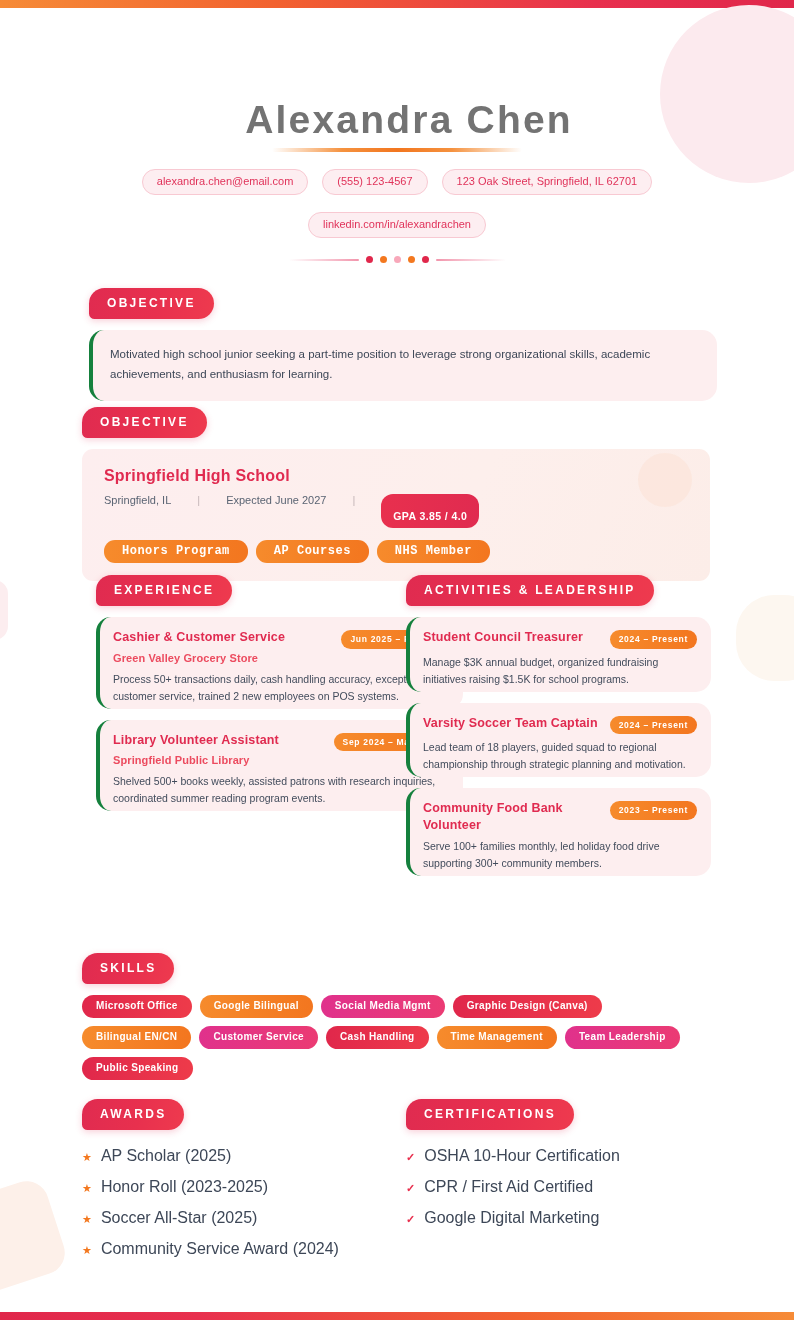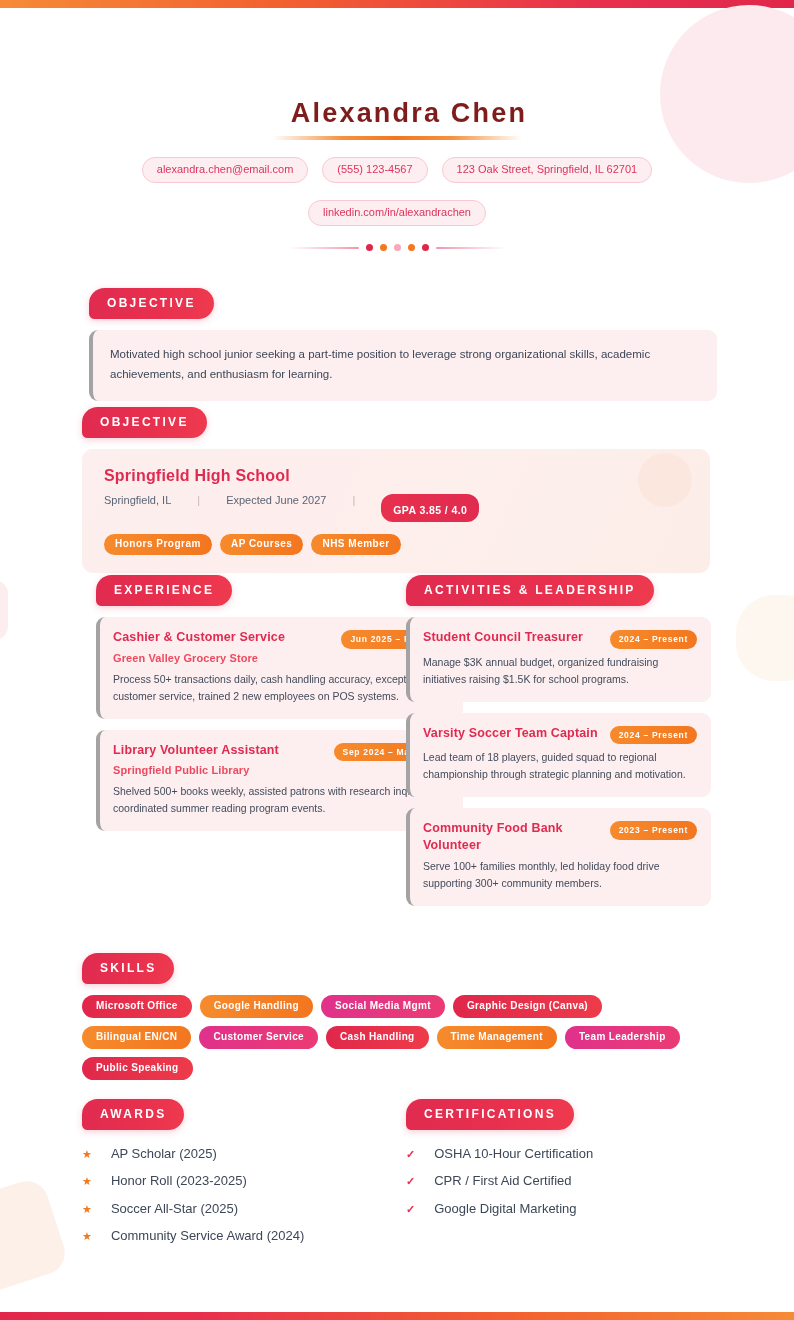--- a/index.html
+++ b/index.html
@@ -51,21 +51,21 @@
   }
   .blob-edu {
     position: absolute; right: 18px; top: 4px;
     width: 54px; height: 54px; border-radius: 50%;
     background: rgba(252, 226, 213, 0.55);
   }
 
   
   .header { position: absolute; left: 0; top: 100px; width: 794px; text-align: center; }
   .name {
-    font-size: 27px; font-weight: bold; color: #7f1d1d;
+    font-size: 39px; font-weight: bold; color: #737373;
     letter-spacing: 2.2px; line-height: 1; margin-left: 24px;
   }
   .name-rule {
     width: 250px; height: 4px; margin: 9px auto 0; border-radius: 2px;
     background: linear-gradient(90deg, rgba(246,139,55,0) 0%, #F5923F 28%, #F2761F 50%, #F5923F 72%, rgba(246,139,55,0) 100%);
   }
   .contact-row {
     display: flex; justify-content: center; align-items: center;
     gap: 14px; margin-top: 17px; flex-wrap: wrap;
   }
@@ -93,22 +93,22 @@
     color: #ffffff;
     font-size: 12px; font-weight: bold; letter-spacing: 2.3px;
     padding: 9px 18px 10px; border-radius: 17px 17px 17px 6px;
     box-shadow: 0 2px 7px rgba(224,43,80,0.22);
     line-height: 1; white-space: nowrap;
   }
 
   
   .soft-card {
     background: #FDEEEF;
-    border-left: 4px solid #a3a3a3;
-    border-radius: 9px;
+    border-left: 4px solid #15803d;
+    border-radius: 15px;
     position: relative;
   }
 
   
   .objective-wrap { position: absolute; left: 89px; top: 288px; width: 628px; }
   .objective-box {
     margin-top: 11px; padding: 15px 18px 16px 17px; width: 628px;
   }
   .objective-text { font-size: 11.5px; color: #3D4757; line-height: 1.72; }
 
@@ -119,36 +119,36 @@
     background: linear-gradient(115deg, #FDEEEF 0%, #FDEFEC 60%, #FCEDE8 100%);
     padding: 18px 20px 18px 22px; position: relative; overflow: hidden;
   }
   .edu-school { font-size: 16px; font-weight: bold; color: #E02B50; letter-spacing: 0.2px; }
   .edu-meta { display: flex; align-items: flex-start; gap: 26px; margin-top: 9px; flex-wrap: wrap; }
   .edu-meta-text { font-size: 11px; color: #5A6473; }
   .edu-sep { font-size: 11px; color: #C5B6B8; }
   .gpa-badge {
     background: linear-gradient(95deg, #E8304E 0%, #E02B50 100%);
     color: #fff; font-size: 10.5px; font-weight: bold; letter-spacing: 0.4px;
-    border-radius: 12px; padding: 11px 12px 6px; line-height: 1;
+    border-radius: 12px; padding: 17px 12px 6px; line-height: 1;
   }
   .edu-tags { display: flex; gap: 8px; margin-top: 12px; flex-wrap: wrap; }
   .edu-tag {
     background: linear-gradient(95deg, #F68B2C 0%, #F3761F 100%);
-    color: #fff; font-size: 10px; font-weight: bold; letter-spacing: 0.5px;
-    border-radius: 11px; padding: 5px 11px 6px; line-height: 1;
+    color: #fff; font-size: 12px; font-weight: bold; letter-spacing: 0.5px;
+    border-radius: 11px; padding: 5px 18px 6px; line-height: 1; font-family: Liberation Mono, monospace;
   }
 
   
   .col-left { position: absolute; left: 96px; top: 575px; width: 367px; }
   .col-right { position: absolute; left: 406px; top: 575px; width: 305px; }
 
   .entry-card {
     margin-top: 11px; width: 100%;
-    padding: 12px 14px 14px 13px;
+    padding: 12px 14px 4px 13px;
   }
   .entry-top { display: flex; align-items: flex-start; gap: 8px; }
   .entry-role {
     flex: 1; font-size: 12.5px; font-weight: bold; color: #E02B50;
     line-height: 1.32; letter-spacing: 0.15px;
   }
   .entry-date {
     background: linear-gradient(95deg, #F68B2C 0%, #F3761F 100%);
     color: #fff; font-size: 8.5px; font-weight: bold; letter-spacing: 0.7px;
     border-radius: 10px; padding: 5px 9px 5px; line-height: 1;
@@ -174,21 +174,21 @@
   .sk-orange  { background: linear-gradient(95deg, #F68B2C 0%, #F3761F 100%); }
   .sk-magenta { background: linear-gradient(95deg, #E0318C 0%, #EB3B73 100%); }
 
   
   .awards-wrap { position: absolute; left: 82px; top: 1099px; width: 300px; }
   .certs-wrap  { position: absolute; left: 406px; top: 1099px; width: 300px; }
   .bullet-list { margin-top: 16px; }
   .bullet-row { display: flex; align-items: baseline; gap: 9px; margin-bottom: 11px; }
   .bullet-icon { font-size: 11px; color: #F3781F; line-height: 1; flex: none; }
   .bullet-icon.check { font-size: 11px; color: #E8304E; font-weight: bold; }
-  .bullet-text { font-size: 13px; color: #3D4757; line-height: 1.25; margin-left: 10px; }
+  .bullet-text { font-size: 16px; color: #3D4757; line-height: 1.25; }
 </style>
 </head>
 <body>
 
 <div class="page">
 
   <div class="bar-top"></div>
   <div class="bar-bottom"></div>
   <div class="blob-tr"></div>
   <div class="blob-right"></div>
@@ -294,21 +294,21 @@
         <div class="entry-date">2023 – Present</div>
       </div>
       <div class="entry-desc tight">Serve 100+ families monthly, led holiday food drive supporting 300+ community members.</div>
     </div>
   </div>
 
   <div class="skills-wrap">
     <div class="sec-head">SKILLS</div>
     <div class="skills-list">
       <span class="skill-pill sk-crimson">Microsoft Office</span>
-      <span class="skill-pill sk-orange">Google Handling</span>
+      <span class="skill-pill sk-orange">Google Bilingual</span>
       <span class="skill-pill sk-magenta">Social Media Mgmt</span>
       <span class="skill-pill sk-crimson">Graphic Design (Canva)</span>
       <span class="skill-pill sk-orange">Bilingual EN/CN</span>
       <span class="skill-pill sk-magenta">Customer Service</span>
       <span class="skill-pill sk-crimson">Cash Handling</span>
       <span class="skill-pill sk-orange">Time Management</span>
       <span class="skill-pill sk-magenta">Team Leadership</span>
       <span class="skill-pill sk-crimson">Public Speaking</span>
     </div>
   </div>

